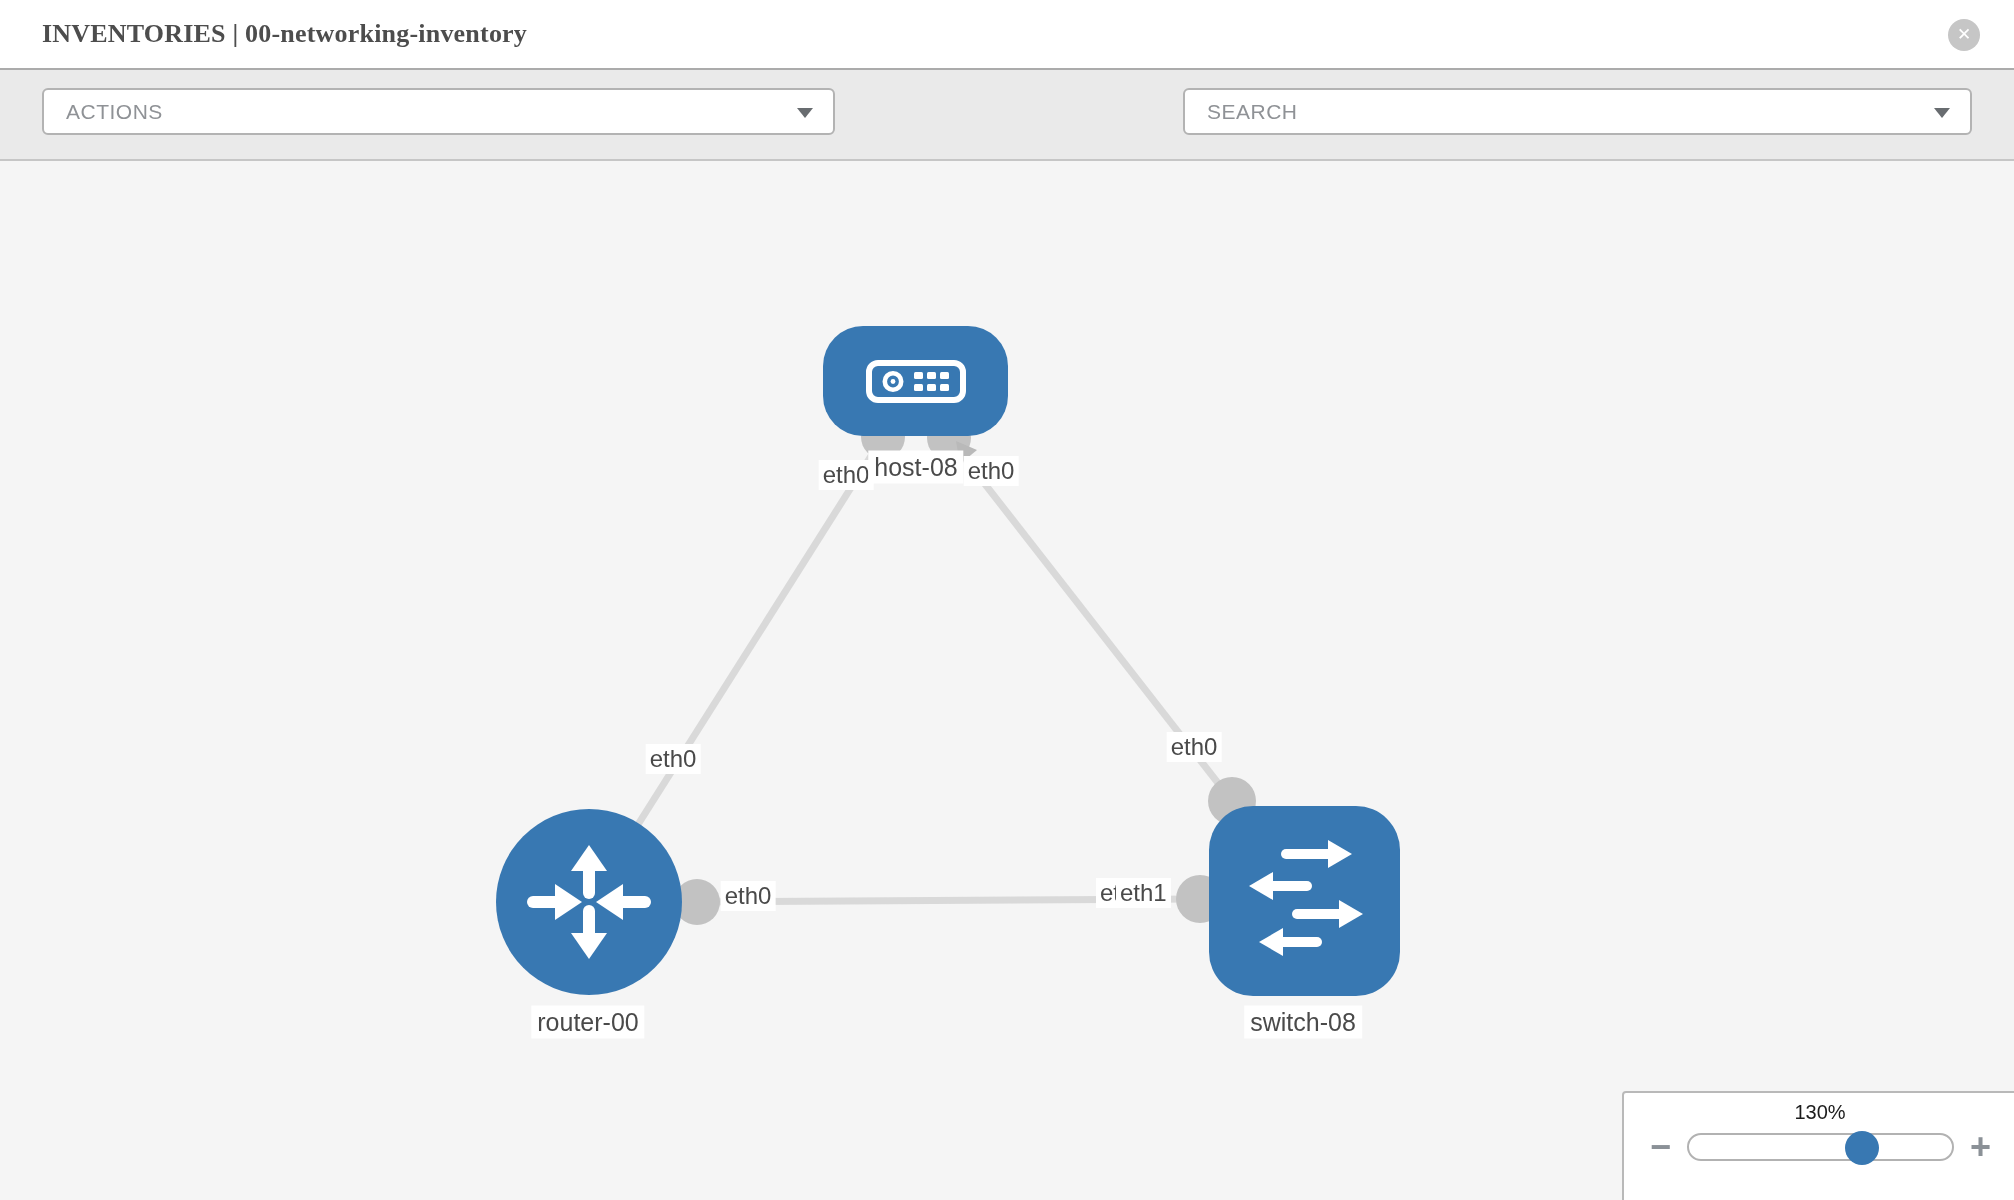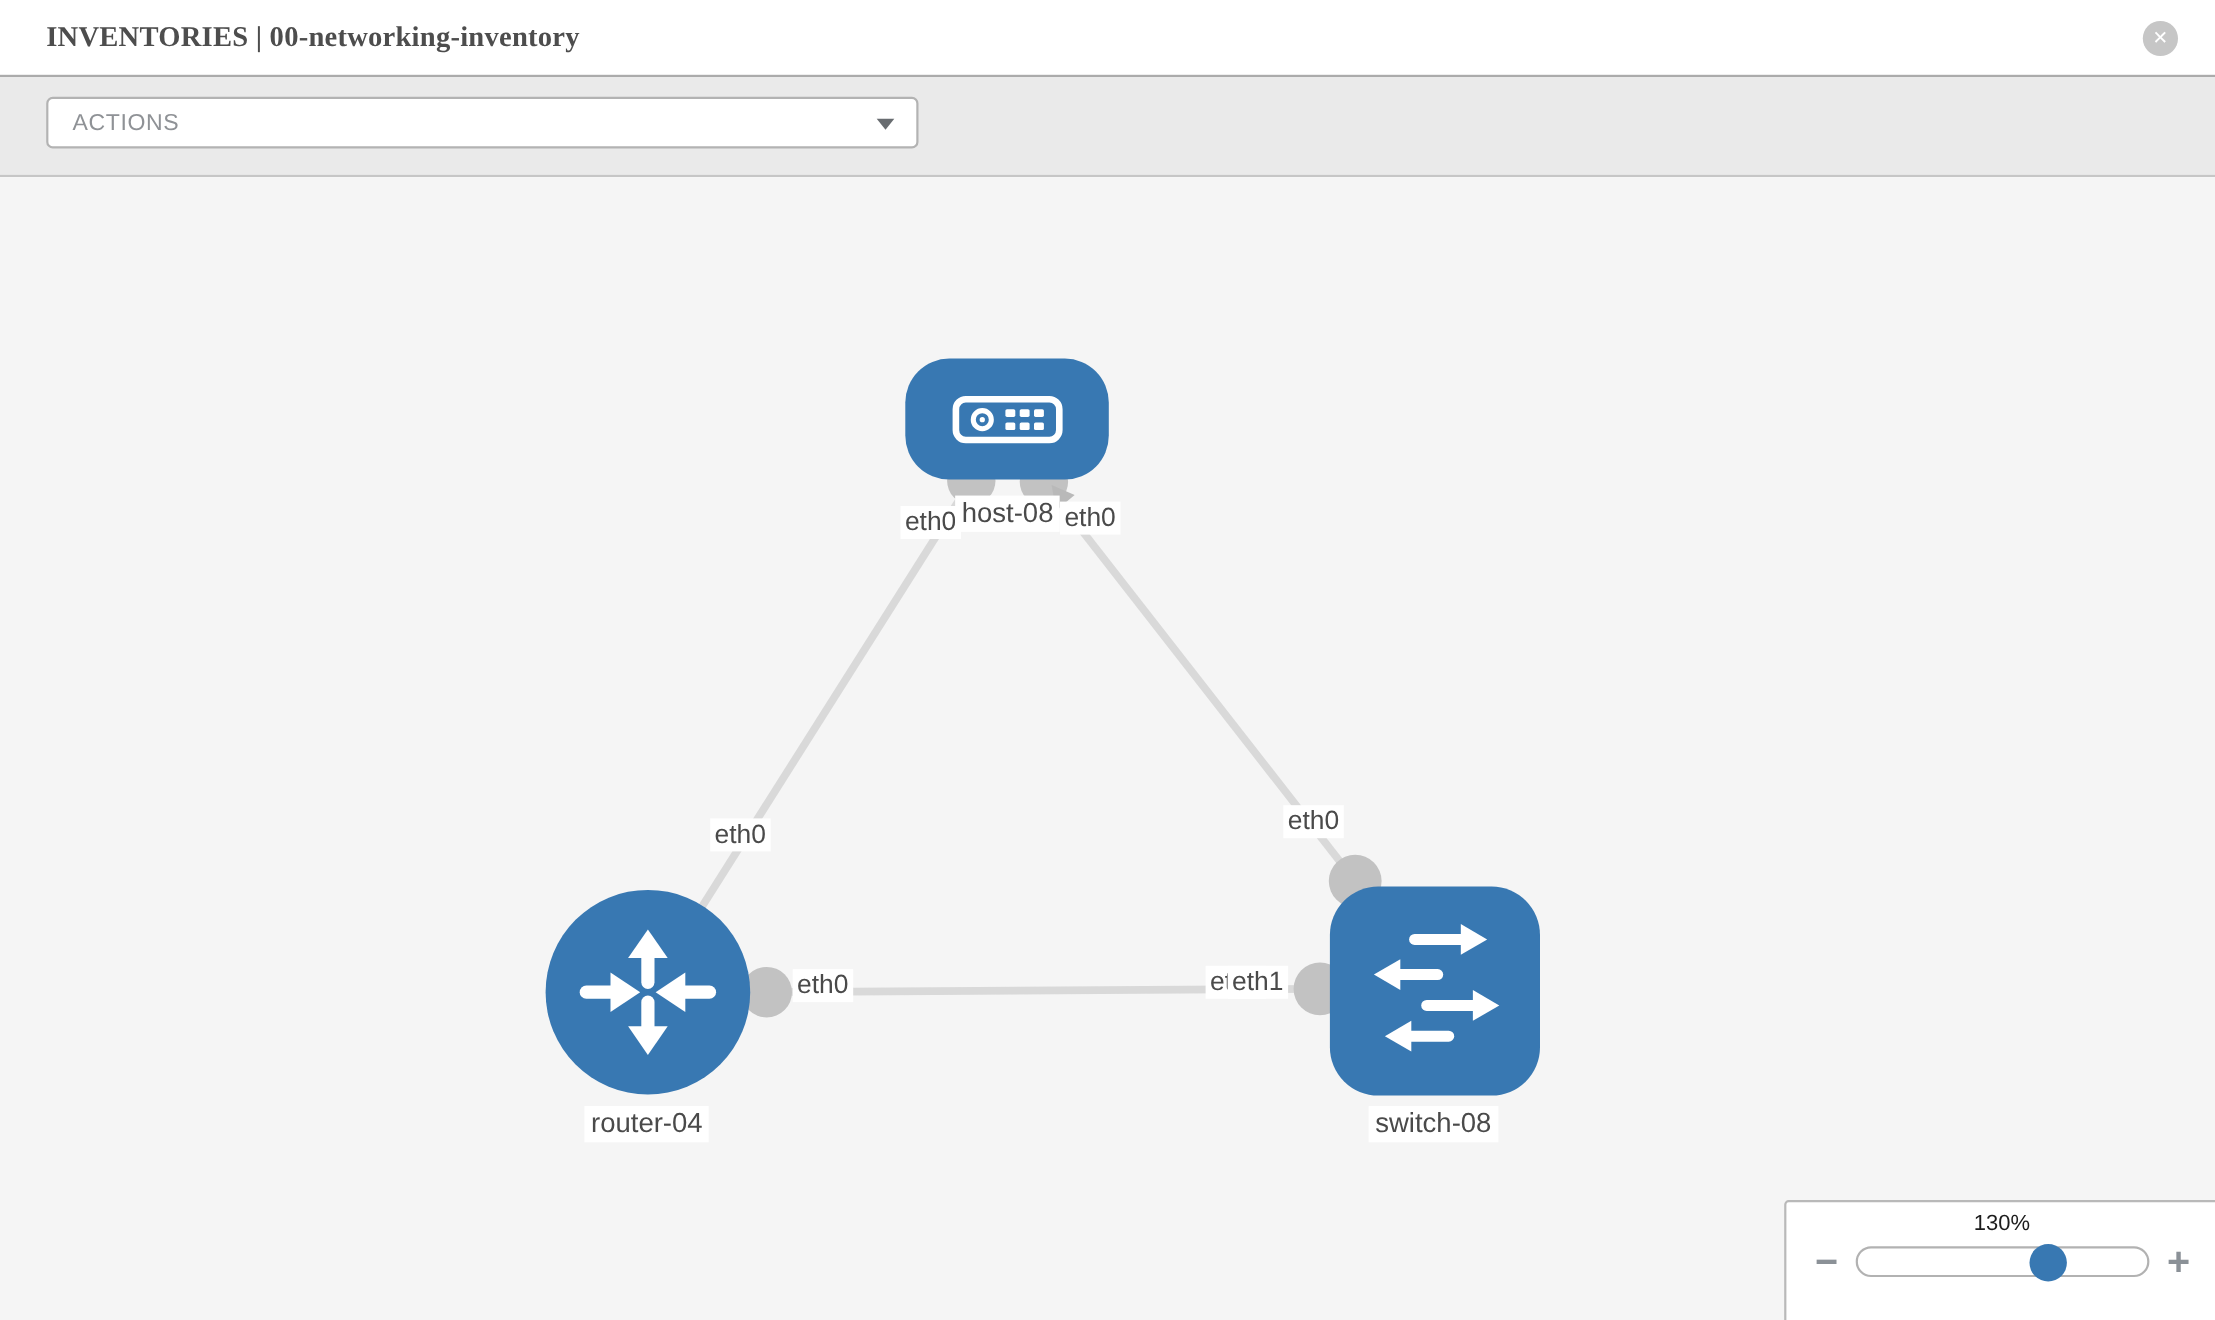--- a/index.html
+++ b/index.html
@@ -83,20 +83,24 @@
         <g transform="rotate(-45 15 15)" stroke="#899096" fill="none" stroke-linecap="round">
           <circle cx="15" cy="7" r="3.7" stroke-width="3"></circle>
           <line x1="15" y1="11" x2="15" y2="24.5" stroke-width="3.4"></line>
           <line x1="14.5" y1="17" x2="10.3" y2="17" stroke-width="3"></line>
           <line x1="14.5" y1="21" x2="11.3" y2="21" stroke-width="3"></line>
         </g>
       </svg>
     </span>
   </div>
 
+  <div class="select-box search-box">
+    <span class="label">SEARCH</span>
+    <span class="caret"></span>
+  </div>
 </div>
 
 <div class="canvas">
 
   <svg class="topo" width="2014" height="1046" viewBox="0 0 2014 1046">
 
     <line x1="883" y1="276" x2="589" y2="741" stroke="#d9d9d9" stroke-width="7"></line>
     <line x1="949" y1="277" x2="1232" y2="640" stroke="#d9d9d9" stroke-width="7"></line>
     <line x1="697" y1="741" x2="1200" y2="738" stroke="#d9d9d9" stroke-width="7"></line>
 
@@ -156,21 +160,21 @@
 
   <div class="chip if-label" style="left:846px;  top:314px;">eth0</div>
   <div class="chip if-label" style="left:991px;  top:310px;">eth0</div>
   <div class="chip if-label" style="left:673px;  top:598px;">eth0</div>
   <div class="chip if-label" style="left:1194px; top:586px;">eth0</div>
   <div class="chip if-label" style="left:748px;  top:735px;">eth0</div>
   <div class="chip if-label abs" style="left:1096px; top:732px;">eth0</div>
   <div class="chip if-label abs" style="left:1116px; top:732px;">eth1</div>
 
   <div class="chip node-label" style="left:916px;  top:306px;">host-08</div>
-  <div class="chip node-label" style="left:588px;  top:861px;">router-04</div>
+  <div class="chip node-label" style="left:588px;  top:861px;">router-00</div>
   <div class="chip node-label" style="left:1303px; top:861px;">switch-08</div>
 
   <div class="zoom-panel">
     <div class="zoom-level">130%</div>
     <div class="zoom-row">
       <span class="zoom-minus">−</span>
       <span class="zoom-track">
         <span class="zoom-thumb"></span>
       </span>
       <span class="zoom-plus">+</span>

